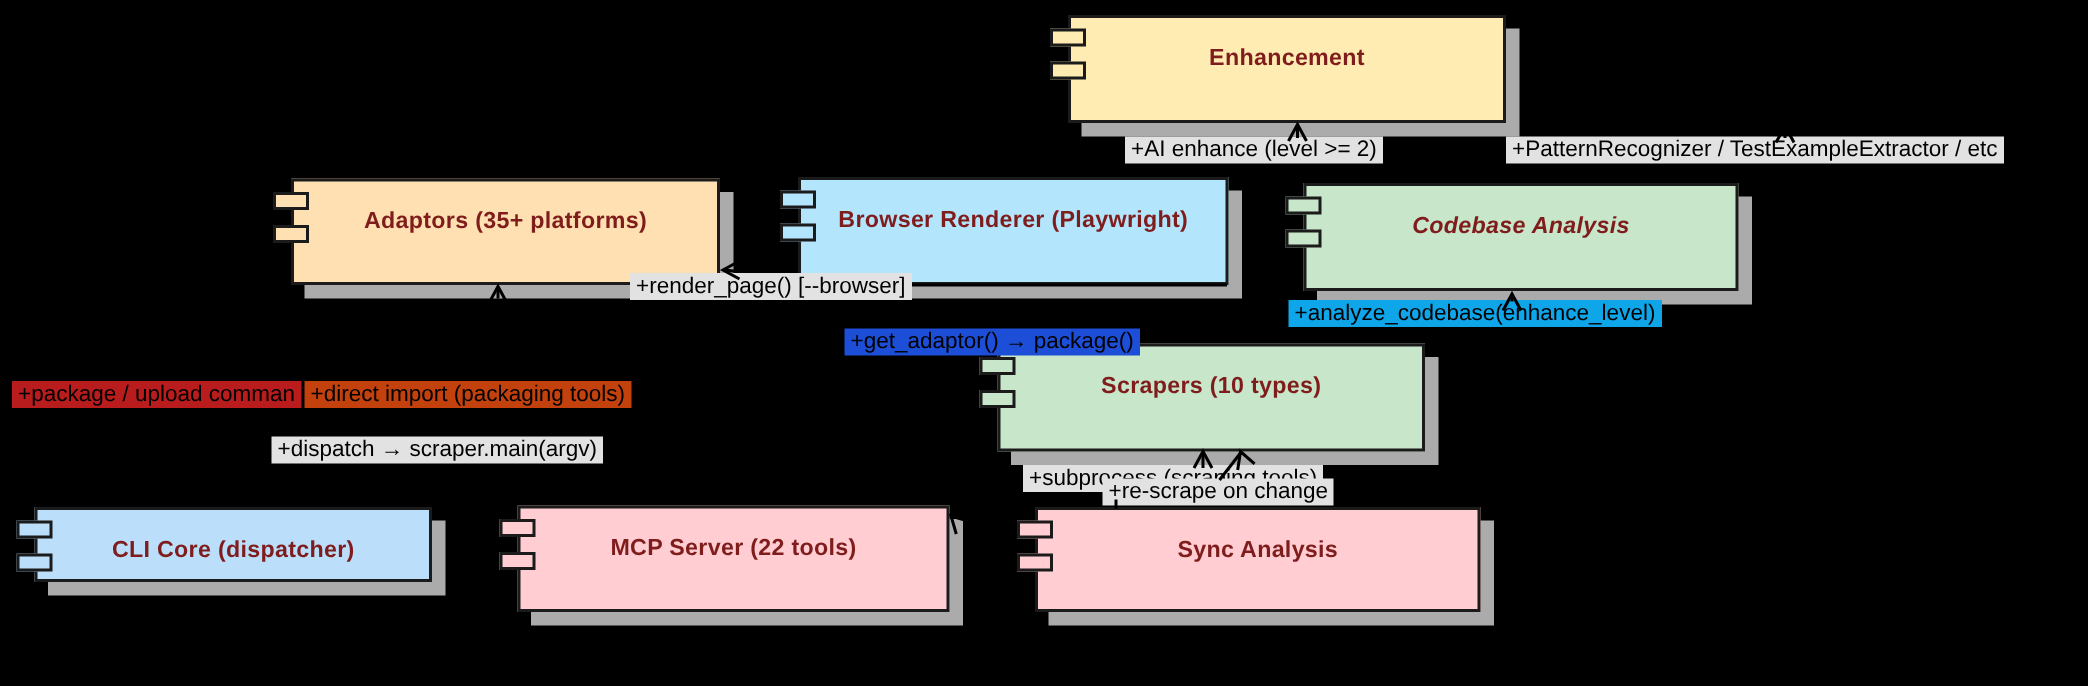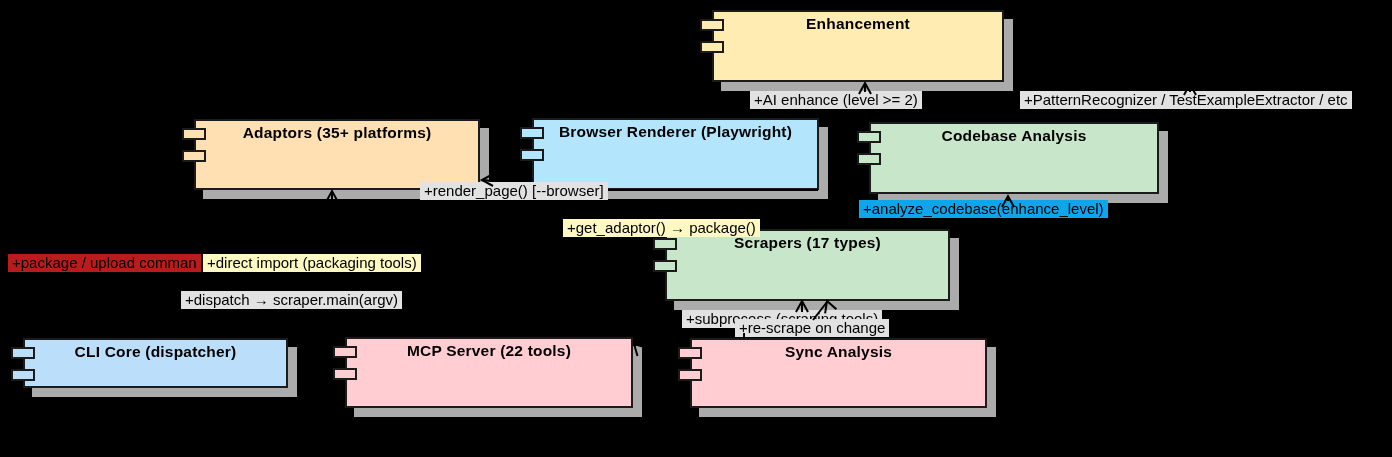--- a/index.html
+++ b/index.html
@@ -7,22 +7,22 @@
     position:relative;width:1392px;height:457px;background:#000;overflow:hidden;
     font-family:"Liberation Sans",sans-serif;
   }
   .component{
     position:absolute;box-sizing:border-box;
     border:2px solid #1b1b1b;
     box-shadow:9px 9px 0 0 #ababab;
     z-index:10;
   }
   .component .title{
-    text-align:center;font-weight:bold;font-size:15.5px;color:#000000;
-    padding-top:3px;letter-spacing:0.2px;
+    text-align:center;font-weight:bold;font-size:15.5px;color:#7f1d1d;
+    padding-top:18px;letter-spacing:0.2px;
   }
   .tab{
     position:absolute;left:-14px;width:24px;height:12px;
     box-sizing:border-box;border:2px solid #1b1b1b;background:inherit;
     z-index:12;
   }
   .tab1{top:7px}
   .tab2{top:29px}
   .edge-label{
     position:absolute;z-index:30;
@@ -53,30 +53,30 @@
     <span class="tab tab2"></span>
     <div class="title">Adaptors (35+ platforms)</div>
   </div>
 
   <div class="component" style="left: 532px; top: 118px; width: 287px; height: 72px; background-color: rgb(179, 229, 252);">
     <span class="tab tab1"></span>
     <span class="tab tab2"></span>
     <div class="title">Browser Renderer (Playwright)</div>
   </div>
 
-  <div class="component" style="left: 869px; top: 122px; width: 290px; height: 72px; background-color: rgb(200, 230, 201);">
+  <div class="component" style="left: 869px; top: 122px; width: 290px; height: 72px; background-color: rgb(200, 230, 201); font-style: italic;">
     <span class="tab tab1"></span>
     <span class="tab tab2"></span>
     <div class="title">Codebase Analysis</div>
   </div>
 
   <div class="component" style="left: 665px; top: 229px; width: 285px; height: 72px; background-color: rgb(200, 230, 201);">
     <span class="tab tab1"></span>
     <span class="tab tab2"></span>
-    <div class="title">Scrapers (17 types)</div>
+    <div class="title">Scrapers (10 types)</div>
   </div>
 
   <div class="component" style="left: 23px; top: 338px; width: 265px; height: 50px; background-color: rgb(187, 222, 251);">
     <span class="tab tab1"></span>
     <span class="tab tab2"></span>
     <div class="title">CLI Core (dispatcher)</div>
   </div>
 
   <div class="component" style="left: 345px; top: 337px; width: 288px; height: 71px; background-color: rgb(255, 205, 210);">
     <span class="tab tab1"></span>
@@ -84,26 +84,26 @@
     <div class="title">MCP Server (22 tools)</div>
   </div>
 
   <div class="component" style="left: 690px; top: 338px; width: 297px; height: 70px; background-color: rgb(255, 205, 210);">
     <span class="tab tab1"></span>
     <span class="tab tab2"></span>
     <div class="title">Sync Analysis</div>
   </div>
 
   <div class="edge-label" style="left: 750px; top: 91px; background-color: rgb(226, 226, 226);">+AI enhance (level &gt;= 2)</div>
-  <div class="edge-label" style="left: 1004px; top: 91px; background-color: rgb(226, 226, 226); margin-left: 16px;">+PatternRecognizer / TestExampleExtractor / etc</div>
+  <div class="edge-label" style="left: 1004px; top: 91px; background-color: rgb(226, 226, 226);">+PatternRecognizer / TestExampleExtractor / etc</div>
   <div class="edge-label" style="left: 420px; top: 182px; background-color: rgb(226, 226, 226);">+render_page() [--browser]</div>
   <div class="edge-label" style="left: 859px; top: 200px; background-color: #0ea5e9;">+analyze_codebase(enhance_level)</div>
-  <div class="edge-label" style="left: 563px; top: 219px; background-color: #fef9c3;">+get_adaptor() → package()</div>
+  <div class="edge-label" style="left: 563px; top: 219px; background-color: #1d4ed8;">+get_adaptor() → package()</div>
   <div class="edge-label" style="left: 8px; top: 254px; background-color: #b91c1c;">+package / upload comman</div>
-  <div class="edge-label" style="left: 203px; top: 254px; background-color: #fef9c3;">+direct import (packaging tools)</div>
+  <div class="edge-label" style="left: 203px; top: 254px; background-color: #c2410c;">+direct import (packaging tools)</div>
   <div class="edge-label" style="left: 181px; top: 291px; background-color: rgb(226, 226, 226);">+dispatch → scraper.main(argv)</div>
   <div class="edge-label" style="left: 682px; top: 310px; background-color: rgb(226, 226, 226);">+subprocess (scraping tools)</div>
   <div class="edge-label" style="left: 735px; top: 319px; background-color: rgb(226, 226, 226);">+re-scrape on change</div>
 
   <svg id="edges-over" width="1392" height="457">
     <g fill="none" stroke="#000" stroke-width="2">
       <polyline points="859,94 865,83 871,94"></polyline>
       <line x1="865" y1="84" x2="865" y2="92"></line>
       <polyline points="1184,95 1190,84 1196,95"></polyline>
       <line x1="1190" y1="85" x2="1190" y2="92"></line>

